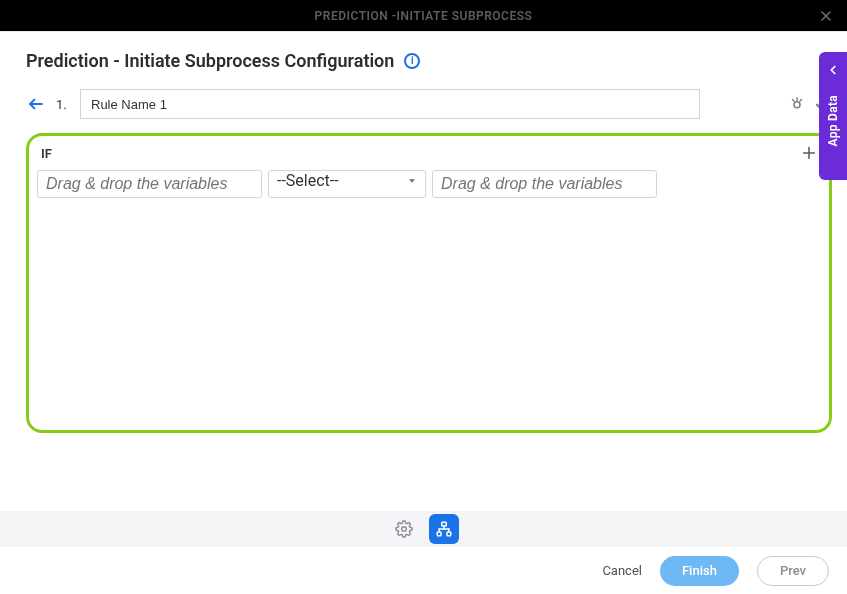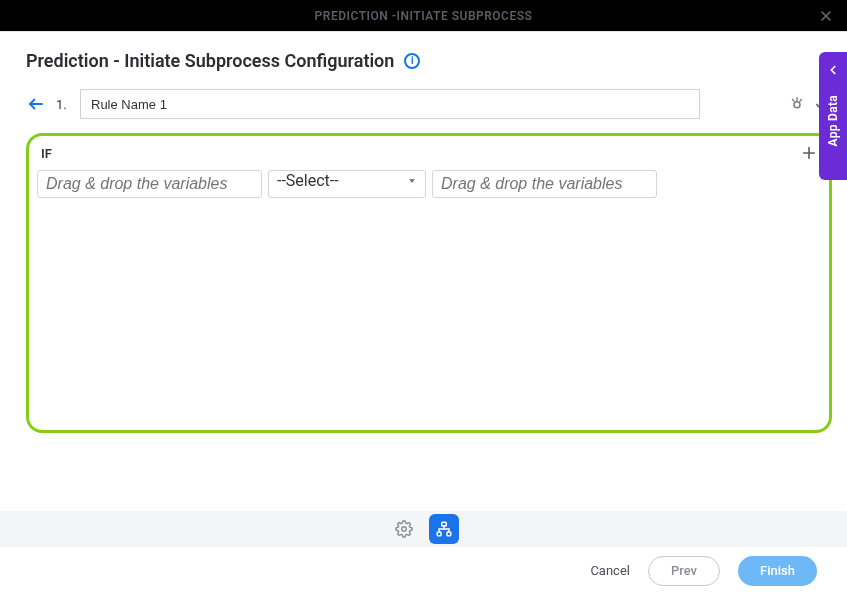--- a/index.html
+++ b/index.html
@@ -218,21 +218,21 @@
   .footer {
     position: absolute;
     bottom: 0;
     left: 0;
     right: 0;
     height: 47px;
     display: flex;
     align-items: center;
     justify-content: flex-end;
     gap: 18px;
-    padding-right: 30px;
+    padding-right: 18px;
     background: #fff;
   }
   .footer-link {
     font-size: 13px;
     color: #4b4e56;
     cursor: pointer;
   }
   .footer-btn {
     height: 30px;
     padding: 0 22px;
@@ -349,15 +349,15 @@
       <line x1="12" y1="8" x2="12" y2="12"></line>
       <line x1="5.5" y1="16" x2="5.5" y2="12"></line>
       <line x1="18.5" y1="16" x2="18.5" y2="12"></line>
       <line x1="5.5" y1="12" x2="18.5" y2="12"></line>
     </svg>
   </span>
 </div>
 
 <div class="footer">
   <span class="footer-link">Cancel</span>
+  <span class="footer-btn finish">Finish</span>
   <span class="footer-btn prev">Prev</span>
-  <span class="footer-btn finish">Finish</span>
 </div>
 
 </body></html>

